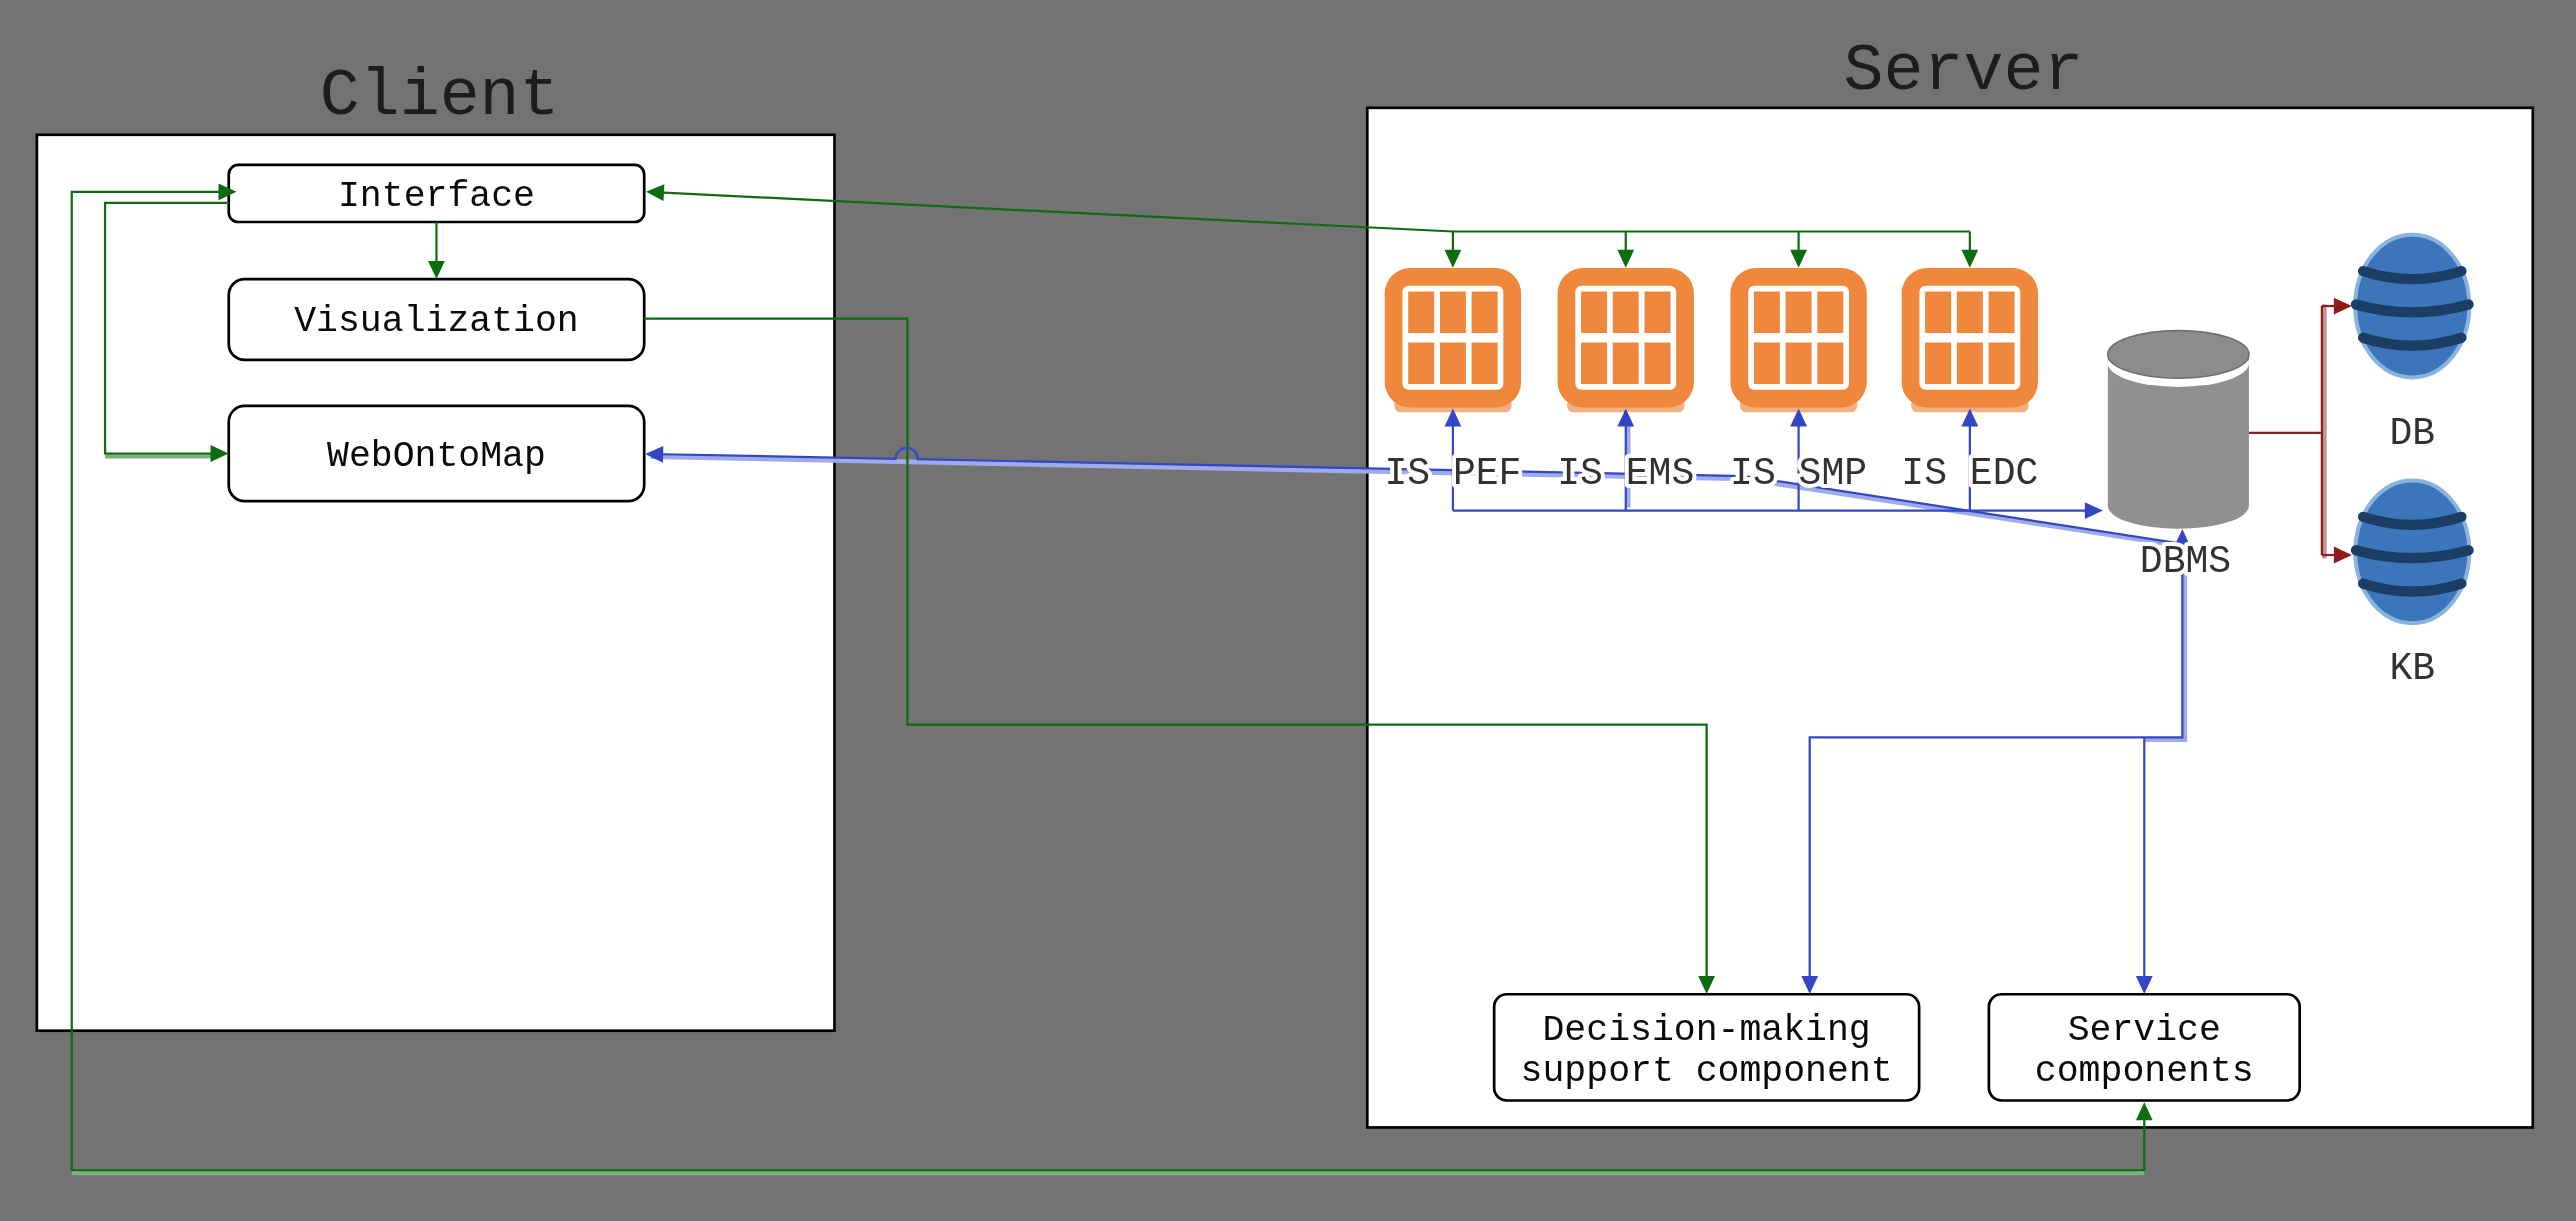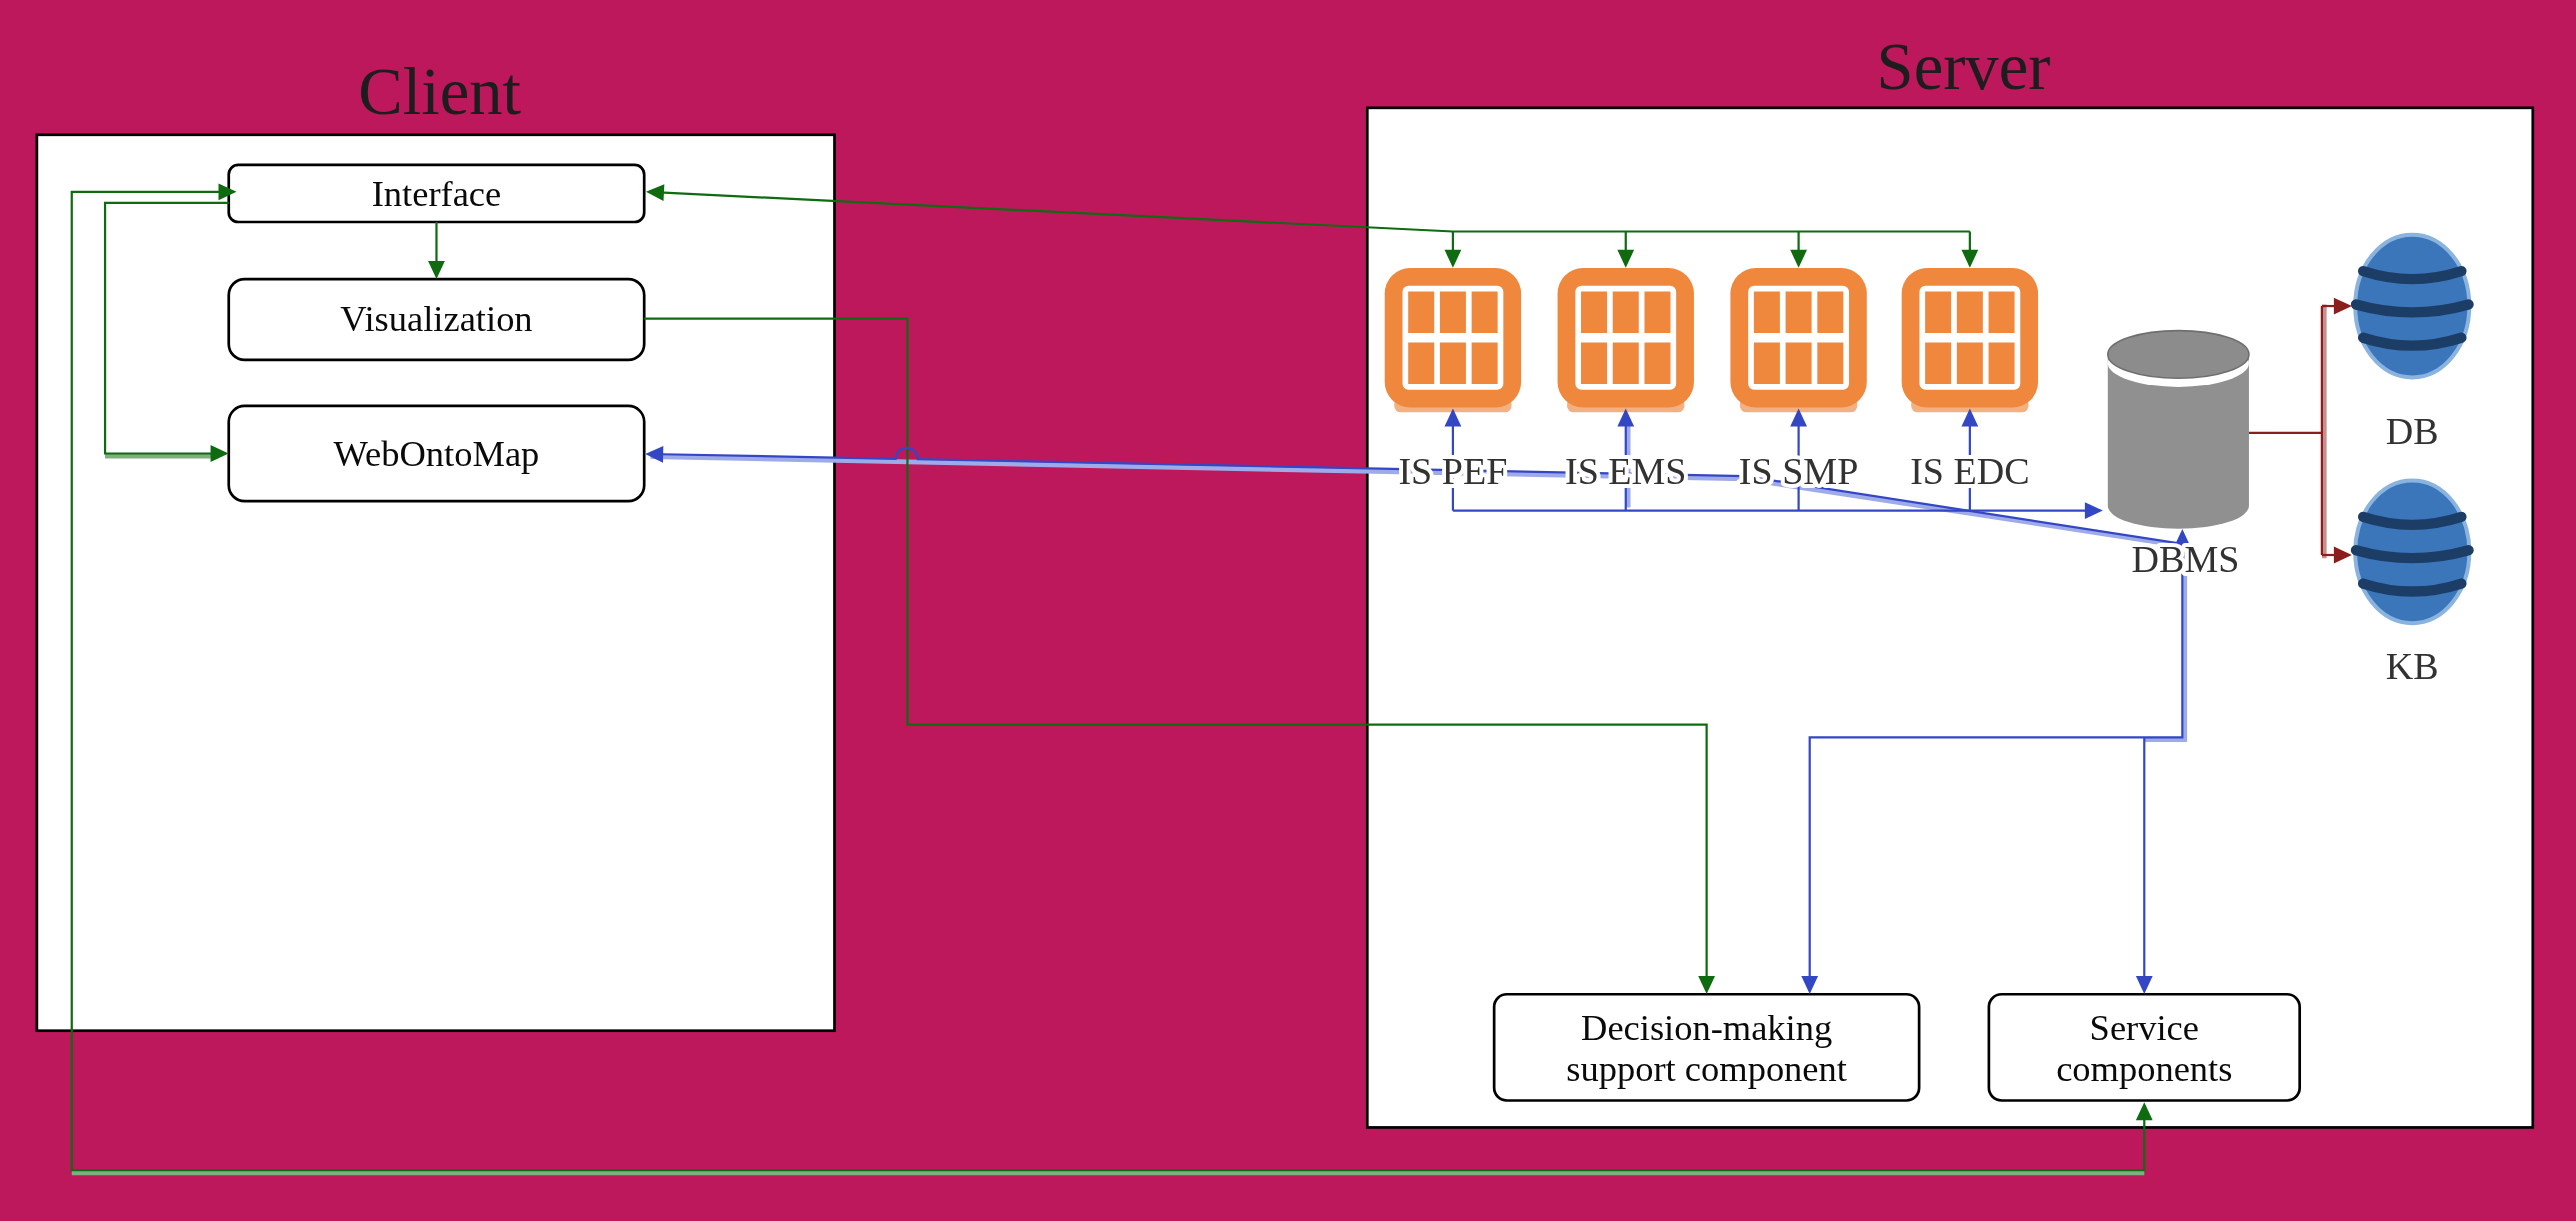--- a/index.html
+++ b/index.html
@@ -1,20 +1,20 @@
 <!DOCTYPE html>
 <html style="font-size:10px"><head>
 <meta charset="utf-8">
 <style>
   html,body{margin:0;padding:0;background:#ffffff;}
   .canvas{
     position:relative;
     width:2576px;height:1221px;
-    background:#be185d;
-    font-family:Liberation Serif, serif;
+    background:#737373;
+    font-family:Liberation Mono, monospace;
     overflow:hidden;
   }
   svg{display:block;}
   .title{font-size:42px;fill:#1d1d1d;}
   .node-lbl{font-size:23px;fill:#0a0a0a;}
   .small-lbl{font-size:24px;fill:#323232;paint-order:stroke;stroke:#ffffff;stroke-width:5px;stroke-linejoin:round;}
   text{text-anchor:middle;}
 </style>
 </head>
 <body>

